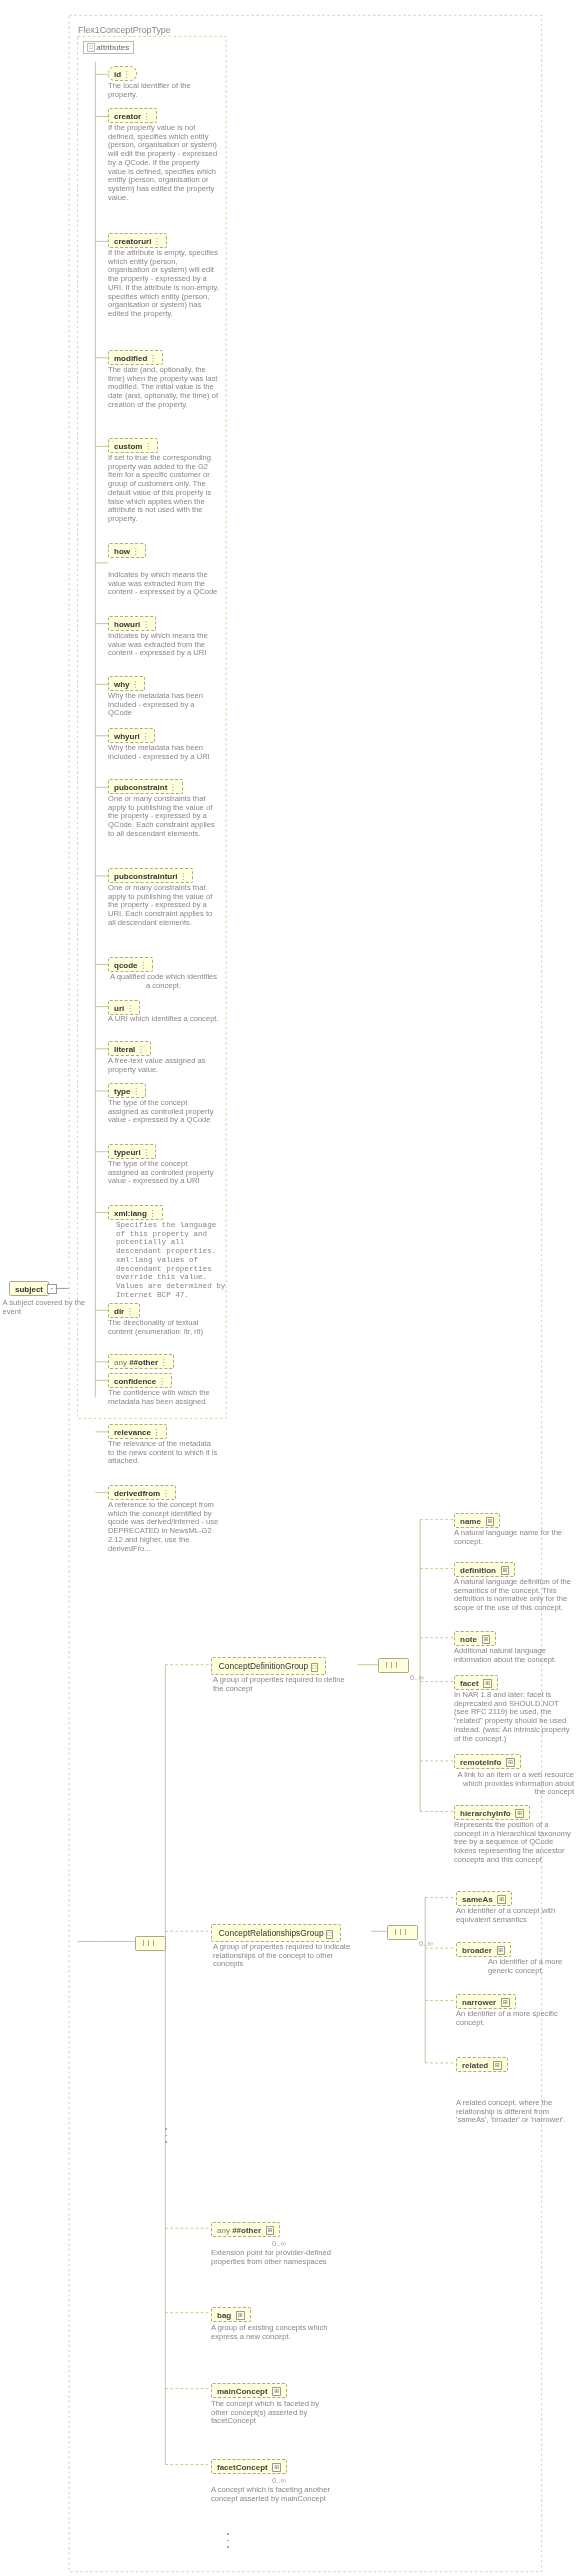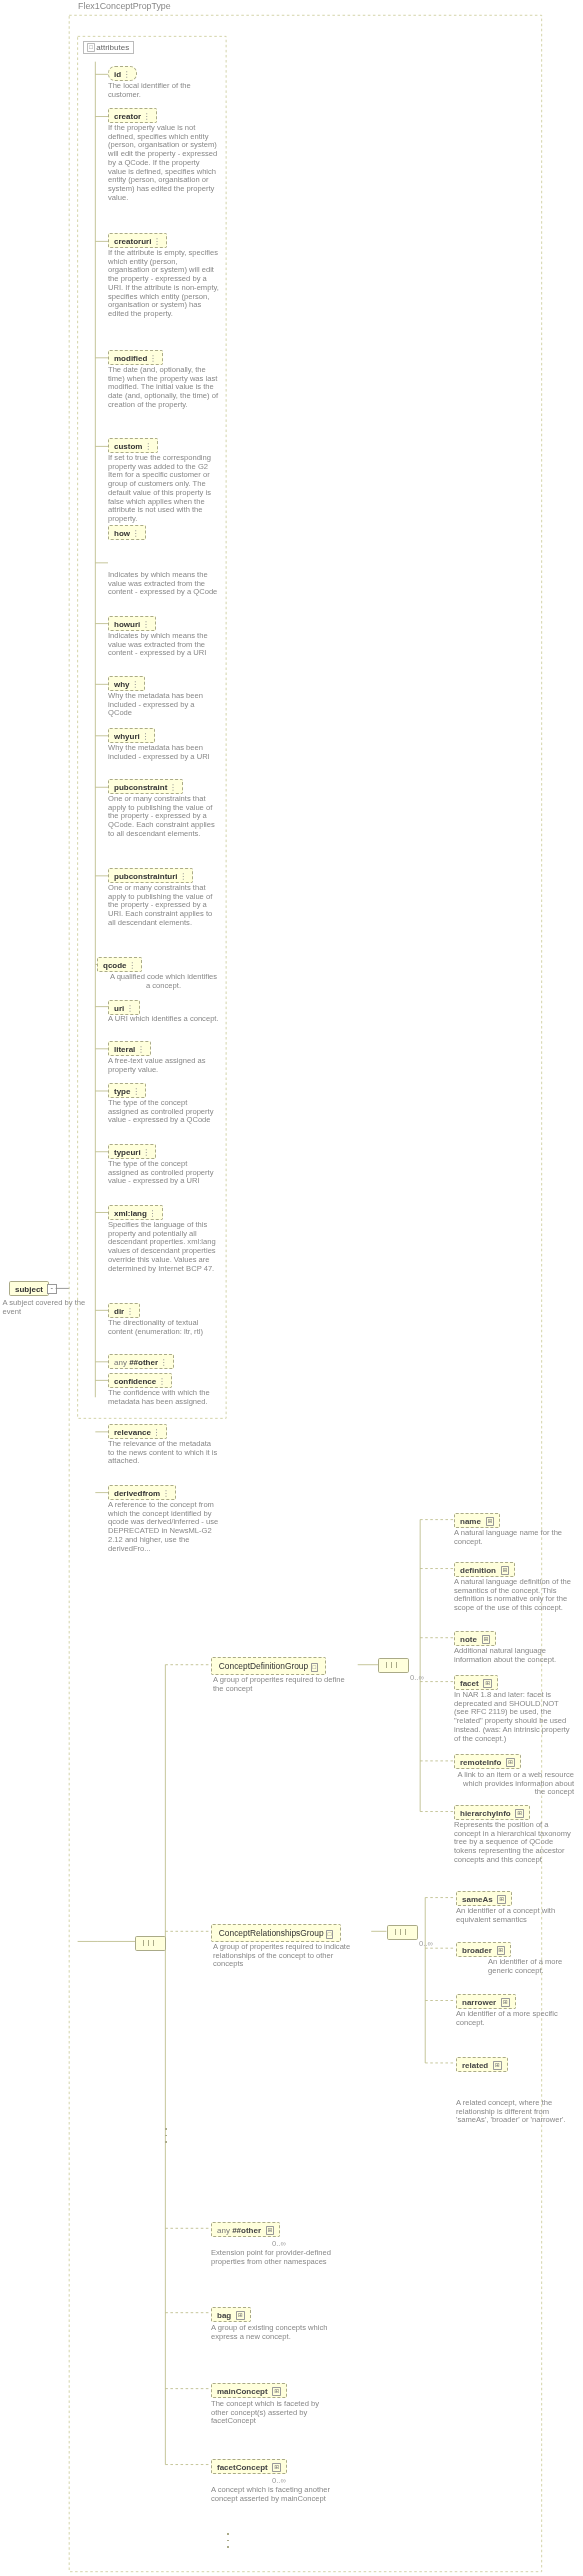--- a/index.html
+++ b/index.html
@@ -94,61 +94,61 @@
       <line x1="113" x2="128" y1="1292" y2="1292" stroke="#bb8"></line>
       <line x1="113" x2="128" y1="1364" y2="1364" stroke="#bb8"></line>
       <line x1="113" x2="128" y1="1436" y2="1436" stroke="#bb8"></line>
       <line x1="113" x2="128" y1="1552" y2="1552" stroke="#bb8"></line>
       <line x1="113" x2="128" y1="1613" y2="1613" stroke="#bb8"></line>
       <line x1="113" x2="128" y1="1635" y2="1635" stroke="#bb8"></line>
       <line x1="113" x2="128" y1="1696" y2="1696" stroke="#bb8"></line>
       <line x1="113" x2="128" y1="1768" y2="1768" stroke="#bb8"></line>
     </svg>
 
-<div class="tiny" style="position:absolute;left:78px;top:1px;font-size:8.9px;color:#888">Flex1ConceptPropType</div>
+<div class="tiny" style="position:absolute;left:78px;top:25px;font-size:8.9px;color:#888">Flex1ConceptPropType</div>
 
 <div style="position:absolute;left:83px;top:41px;border:0.8px solid #bbb;background:#fff;padding:0.8px 3.4px;font-size:8px;color:#666">
  <span class="pill" style="margin:0 1.7px 0 0;border-color:#bbb">□</span><span>attributes</span>
 </div>
 
 <div id="attrs">
       <div class="box" style="left: 108px; top: 66px; border-style: dashed; border-radius: 7px;"><span class="txt bold">id</span><span class="annot">⋮</span></div>
-      <div class="desc" style="left: 108px; top: 82px; max-width: 111px;">The local identifier of the customer.</div>
+      <div class="desc" style="left: 108px; top: 82px; max-width: 111px;">The local identifier of the property.</div>
       <div class="box" style="left: 108px; top: 108px; border-style: dashed;"><span class="txt bold">creator</span><span class="annot">⋮</span></div>
       <div class="desc" style="left: 108px; top: 124px; max-width: 111px;">If the property value is not defined, specifies which entity (person, organisation or system) will edit the property - expressed by a QCode. If the property value is defined, specifies which entity (person, organisation or system) has edited the property value.</div>
       <div class="box" style="left: 108px; top: 233px; border-style: dashed;"><span class="txt bold">creatoruri</span><span class="annot">⋮</span></div>
       <div class="desc" style="left: 108px; top: 249px; max-width: 111px;">If the attribute is empty, specifies which entity (person, organisation or system) will edit the property - expressed by a URI. If the attribute is non-empty, specifies which entity (person, organisation or system) has edited the property.</div>
       <div class="box" style="left: 108px; top: 350px; border-style: dashed;"><span class="txt bold">modified</span><span class="annot">⋮</span></div>
       <div class="desc" style="left: 108px; top: 366px; max-width: 111px;">The date (and, optionally, the time) when the property was last modified. The initial value is the date (and, optionally, the time) of creation of the property.</div>
       <div class="box" style="left: 108px; top: 438px; border-style: dashed;"><span class="txt bold">custom</span><span class="annot">⋮</span></div>
       <div class="desc" style="left: 108px; top: 454px; max-width: 111px;">If set to true the corresponding property was added to the G2 Item for a specific customer or group of customers only. The default value of this property is false which applies when the attribute is not used with the property.</div>
-      <div class="box" style="left: 108px; top: 525px; border-style: dashed;"><span class="txt bold">how</span><span class="annot">⋮</span></div>
+      <div class="box" style="left: 108px; top: 543px; border-style: dashed;"><span class="txt bold">how</span><span class="annot">⋮</span></div>
       <div class="desc" style="left: 108px; top: 571px; max-width: 111px;">Indicates by which means the value was extracted from the content - expressed by a QCode</div>
       <div class="box" style="left: 108px; top: 616px; border-style: dashed;"><span class="txt bold">howuri</span><span class="annot">⋮</span></div>
       <div class="desc" style="left: 108px; top: 632px; max-width: 111px;">Indicates by which means the value was extracted from the content - expressed by a URI</div>
       <div class="box" style="left: 108px; top: 676px; border-style: dashed;"><span class="txt bold">why</span><span class="annot">⋮</span></div>
       <div class="desc" style="left: 108px; top: 692px; max-width: 111px;">Why the metadata has been included - expressed by a QCode</div>
       <div class="box" style="left: 108px; top: 728px; border-style: dashed;"><span class="txt bold">whyuri</span><span class="annot">⋮</span></div>
       <div class="desc" style="left: 108px; top: 744px; max-width: 111px;">Why the metadata has been included - expressed by a URI</div>
       <div class="box" style="left: 108px; top: 779px; border-style: dashed;"><span class="txt bold">pubconstraint</span><span class="annot">⋮</span></div>
       <div class="desc" style="left: 108px; top: 795px; max-width: 111px;">One or many constraints that apply to publishing the value of the property - expressed by a QCode. Each constraint applies to all descendant elements.</div>
       <div class="box" style="left: 108px; top: 868px; border-style: dashed;"><span class="txt bold">pubconstrainturi</span><span class="annot">⋮</span></div>
       <div class="desc" style="left: 108px; top: 884px; max-width: 111px;">One or many constraints that apply to publishing the value of the property - expressed by a URI. Each constraint applies to all descendant elements.</div>
-      <div class="box" style="left: 97px; top: 957px; border-style: dashed;"><span class="txt bold">qcode</span><span class="annot">⋮</span></div>
+      <div class="box" style="left: 108px; top: 957px; border-style: dashed;"><span class="txt bold">qcode</span><span class="annot">⋮</span></div>
       <div class="desc" style="left: 108px; top: 973px; max-width: 111px; text-align: center;">A qualified code which identifies a concept.</div>
       <div class="box" style="left: 108px; top: 1000px; border-style: dashed;"><span class="txt bold">uri</span><span class="annot">⋮</span></div>
       <div class="desc" style="left: 108px; top: 1015px; max-width: 111px;">A URI which identifies a concept.</div>
       <div class="box" style="left: 108px; top: 1041px; border-style: dashed;"><span class="txt bold">literal</span><span class="annot">⋮</span></div>
       <div class="desc" style="left: 108px; top: 1057px; max-width: 111px;">A free-text value assigned as property value.</div>
       <div class="box" style="left: 108px; top: 1083px; border-style: dashed;"><span class="txt bold">type</span><span class="annot">⋮</span></div>
       <div class="desc" style="left: 108px; top: 1099px; max-width: 111px;">The type of the concept assigned as controlled property value - expressed by a QCode</div>
       <div class="box" style="left: 108px; top: 1144px; border-style: dashed;"><span class="txt bold">typeuri</span><span class="annot">⋮</span></div>
       <div class="desc" style="left: 108px; top: 1160px; max-width: 111px;">The type of the concept assigned as controlled property value - expressed by a URI</div>
       <div class="box" style="left: 108px; top: 1205px; border-style: dashed;"><span class="txt bold">xml:lang</span><span class="annot">⋮</span></div>
-      <div class="desc" style="left: 108px; top: 1221px; max-width: 111px;">Specifies the language of this property and potentially all descendant properties. xml:lang values of descendant properties override this value. Values are determined by Internet BCP 47.</div>
+      <div class="desc" style="left: 116px; top: 1221px; max-width: 111px; font-family: Liberation Mono, monospace;">Specifies the language of this property and potentially all descendant properties. xml:lang values of descendant properties override this value. Values are determined by Internet BCP 47.</div>
       <div class="box" style="left: 108px; top: 1303px; border-style: dashed;"><span class="txt bold">dir</span><span class="annot">⋮</span></div>
       <div class="desc" style="left: 108px; top: 1319px; max-width: 111px;">The directionality of textual content (enumeration: ltr, rtl)</div>
       <div class="box" style="left: 108px; top: 1354px; border-style: dashed;"><span class="txt bold"><span style="font-weight:400;color:#777">any </span><b>##other</b></span><span class="annot">⋮</span></div>
       <div class="box" style="left: 108px; top: 1373px; border-style: dashed;"><span class="txt bold">confidence</span><span class="annot">⋮</span></div>
       <div class="desc" style="left: 108px; top: 1389px; max-width: 111px;">The confidence with which the metadata has been assigned.</div>
       <div class="box" style="left: 108px; top: 1424px; border-style: dashed;"><span class="txt bold">relevance</span><span class="annot">⋮</span></div>
       <div class="desc" style="left: 108px; top: 1440px; max-width: 111px;">The relevance of the metadata to the news content to which it is attached.</div>
       <div class="box" style="left: 108px; top: 1485px; border-style: dashed;"><span class="txt bold">derivedfrom</span><span class="annot">⋮</span></div>
       <div class="desc" style="left: 108px; top: 1501px; max-width: 111px;">A reference to the concept from which the concept identified by qcode was derived/inferred - use DEPRECATED in NewsML-G2 2.12 and higher, use the derivedFro...</div>
     </div>

